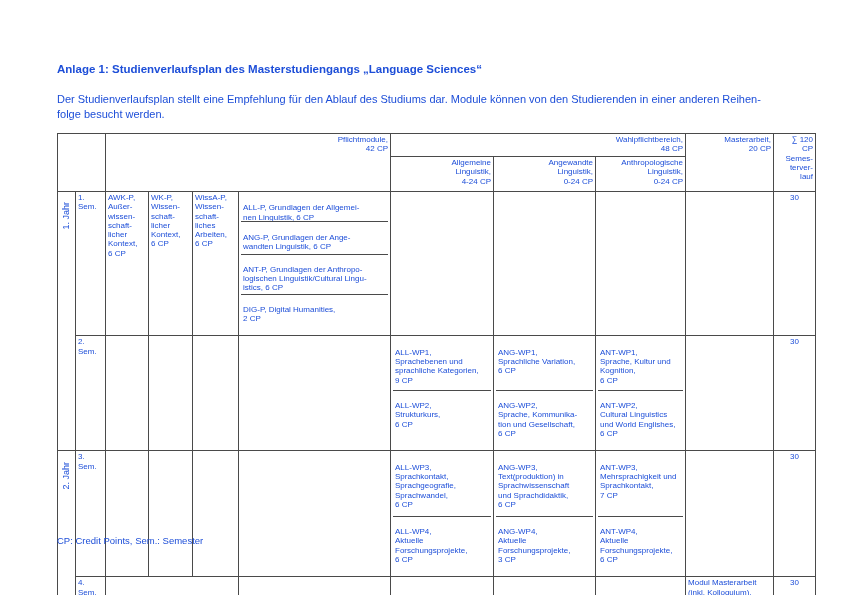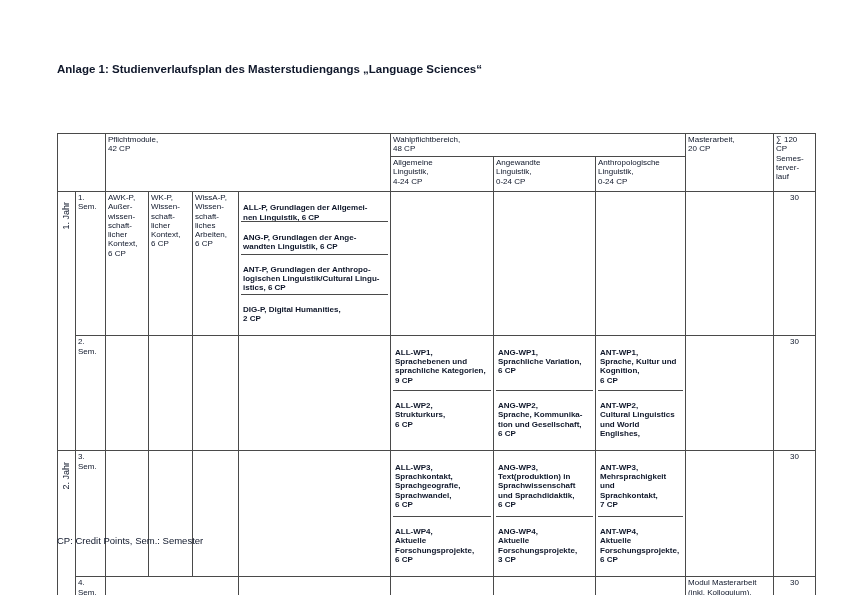--- a/index.html
+++ b/index.html
@@ -1,51 +1,53 @@
 <!DOCTYPE html>
 <html><head>
 <meta charset="utf-8">
 <style>
   html,body{margin:0;padding:0;background:#e8e8e8;}
   .page{
     position:relative;width:842px;height:595px;background:#ffffff;
-    font-family:"Liberation Sans", sans-serif;color:#0f172a;overflow:hidden;
+    font-family:"Liberation Sans", sans-serif;color:#1d4ed8;overflow:hidden;
     margin:0 auto;
   }
   .title{position:absolute;left:57px;top:63px;font-size:11.5px;font-weight:bold;white-space:pre-line;}
   .intro{position:absolute;left:57px;top:92px;font-size:11px;line-height:15px;white-space:pre-line;}
   .footnote{position:absolute;left:57px;top:503px;font-size:9.5px;margin-top:32px;}
 
   table.plan{
     position:absolute;left:57px;top:133px;width:758px;
     border-collapse:collapse;table-layout:fixed;
   }
   table.plan td{
     border:1px solid #4a4a4a;vertical-align:top;padding:1px 2px;
     font-size:8px;line-height:9.3px;overflow:hidden;
     white-space:pre-line;word-wrap:break-word;box-sizing:border-box;
   }
-  td.hdr{text-align:left;font-size:9px;line-height:10.5px;}
+  td.hdr{text-align:right;font-size:9px;line-height:10.5px;}
   td.sem{font-size:9px;line-height:10.5px;}
   td.yearcell{padding:0;text-align:center;vertical-align:middle;}
   .year-label{writing-mode:vertical-rl;transform:rotate(180deg);font-size:9px;margin:0 auto;white-space:nowrap;}
-  td.stack-cell{padding:0;font-weight:bold;}
+  td.stack-cell{padding:0;}
   .module{box-sizing:border-box;padding:1px 2px;overflow:hidden;white-space:pre-line;word-wrap:break-word;}
   .module:not(:last-child){border-bottom:1px solid #4a4a4a;}
   .m-h20{height:20px}.m-h23{height:23px}.m-h31{height:31px}.m-h21{height:21px}
   .m-h44{height:44px}.m-h40{height:40px}.m-h55{height:55px}
   td.sum-cell{text-align:center;font-size:9px;margin-top:28px;}
   tr.h1{height:23px}tr.h2{height:35px}tr.r1{height:95px}tr.r2{height:84px}tr.r3{height:95px}tr.r4{height:37px}
 </style>
 </head>
 <body>
 
 <div class="page">
 
   <div class="title">Anlage 1: Studienverlaufsplan des Masterstudiengangs „Language Sciences“</div>
+  <div class="intro">Der Studienverlaufsplan stellt eine Empfehlung für den Ablauf des Studiums dar. Module können von den Studierenden in einer anderen Reihen-
+folge besucht werden.</div>
 
   <table class="plan">
     <colgroup>
       <col style="width:18px">
         <col style="width:30px">
         <col style="width:43px">
       <col style="width:44px">
         <col style="width:46px">
         <col style="width:152px">
       <col style="width:103px">

